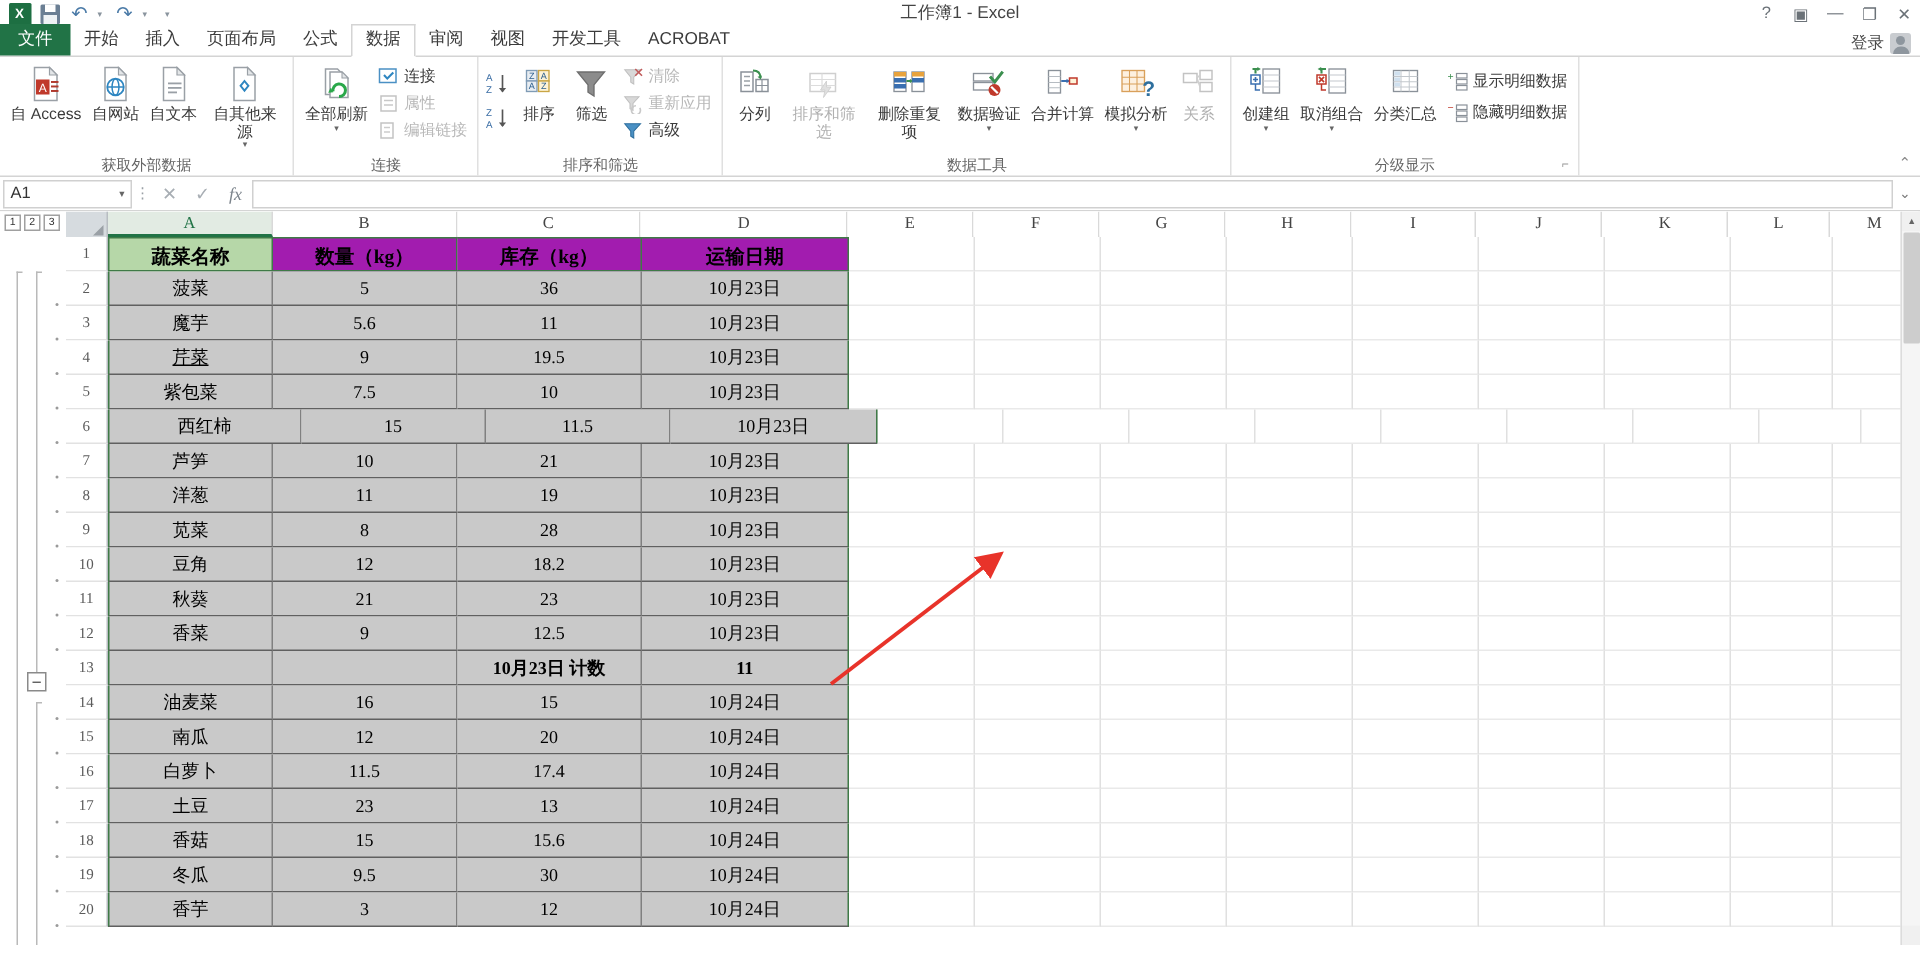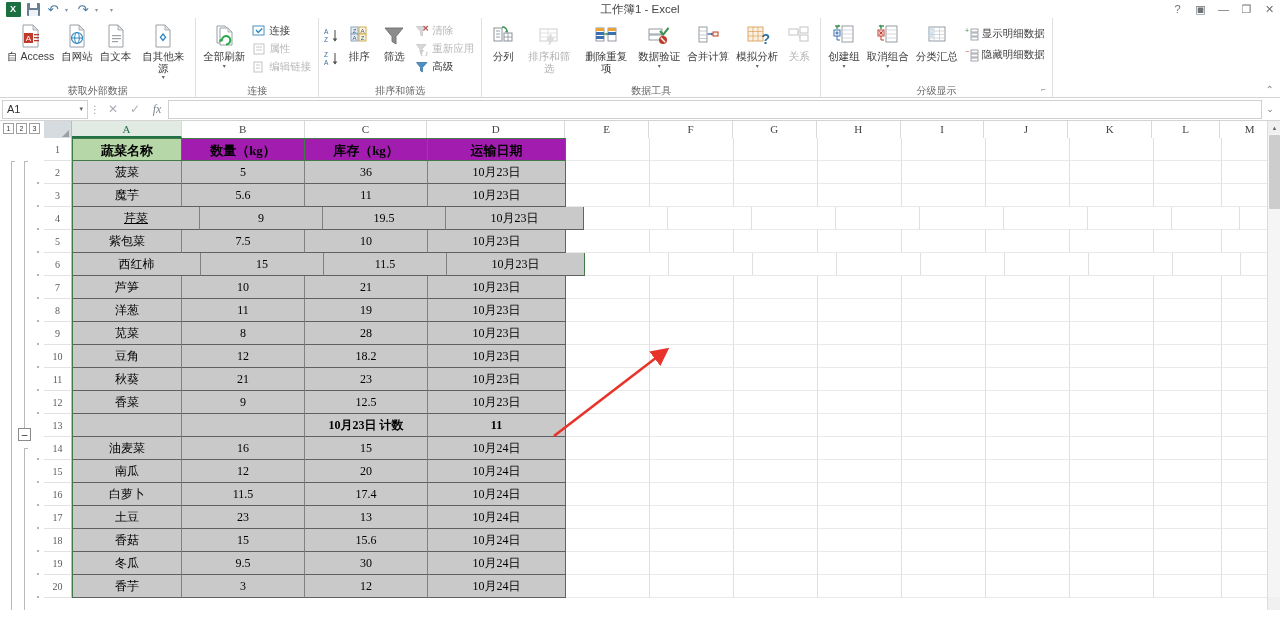--- a/index.html
+++ b/index.html
@@ -279,20 +279,36 @@
     <div class="title-text">工作簿1 - Excel</div>
     <div class="wincontrols">
       <span class="wc">?</span>
       <span class="wc">▣</span>
       <span class="wc">—</span>
       <span class="wc">❐</span>
       <span class="wc">✕</span>
     </div>
   </div>
 
+  <div class="tabbar">
+    <div class="tab file">文件</div>
+    <div class="tab">开始</div>
+    <div class="tab">插入</div>
+    <div class="tab">页面布局</div>
+    <div class="tab">公式</div>
+    <div class="tab active">数据</div>
+    <div class="tab">审阅</div>
+    <div class="tab">视图</div>
+    <div class="tab">开发工具</div>
+    <div class="tab">ACROBAT</div>
+    <div class="signin">
+      <span>登录</span>
+      <span class="avatar"></span>
+    </div>
+  </div>
 
   <div class="ribbon">
 
     <div class="rgroup">
       <div class="rgroup-items">
         <div class="bigbtn">
           <span class="ic">
             <svg width="26" height="26" viewBox="0 0 26 26">
               <path d="M5 2 h10 l5 5 v17 H5 Z" fill="#fff" stroke="#9aa0a6" stroke-width="1"></path>
               <path d="M15 2 v5 h5 Z" fill="#e3e6e8" stroke="#9aa0a6" stroke-width="0.8"></path>
@@ -798,21 +814,21 @@
                 <div class="gcell empty" style="width: 84px;"></div>
                 <div class="gcell empty" style="width: 84px;"></div>
                 <div class="gcell empty" style="width: 84px;"></div>
                 <div class="gcell empty" style="width: 84px;"></div>
                 <div class="gcell empty" style="width: 84px;"></div>
                 <div class="gcell empty" style="width: 84px;"></div>
                 <div class="gcell empty" style="width: 68px;"></div>
                 <div class="gcell empty" style="width: 60px;"></div>
               </div>
               <div class="gridrow">
-                <div class="gcell data first" style="width: 128px; text-decoration: underline;">芹菜</div>
+                <div class="gcell data first" style="width: 110px; text-decoration: underline;">芹菜</div>
                 <div class="gcell data" style="width: 123px;">9</div>
                 <div class="gcell data" style="width: 123px;">19.5</div>
                 <div class="gcell data lastdata" style="width: 138px;">10月23日</div>
                 <div class="gcell empty" style="width: 84px;"></div>
                 <div class="gcell empty" style="width: 84px;"></div>
                 <div class="gcell empty" style="width: 84px;"></div>
                 <div class="gcell empty" style="width: 84px;"></div>
                 <div class="gcell empty" style="width: 84px;"></div>
                 <div class="gcell empty" style="width: 84px;"></div>
                 <div class="gcell empty" style="width: 84px;"></div>

